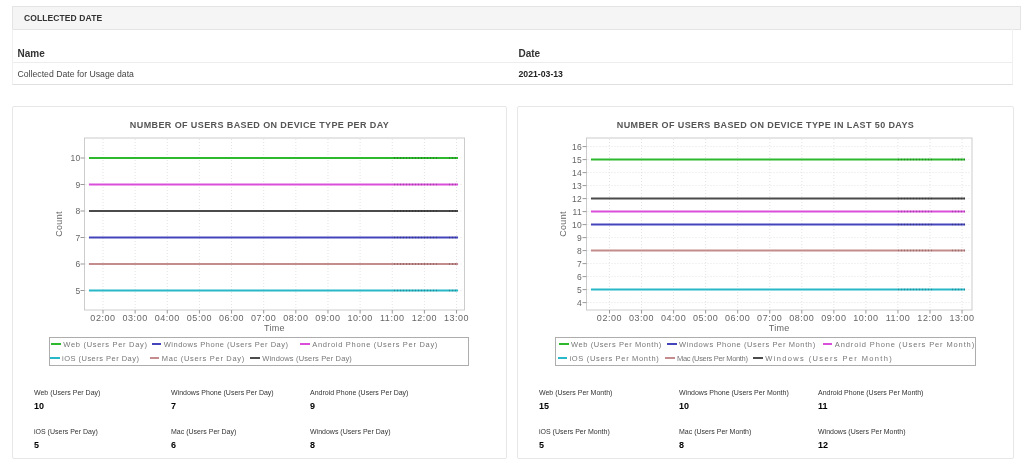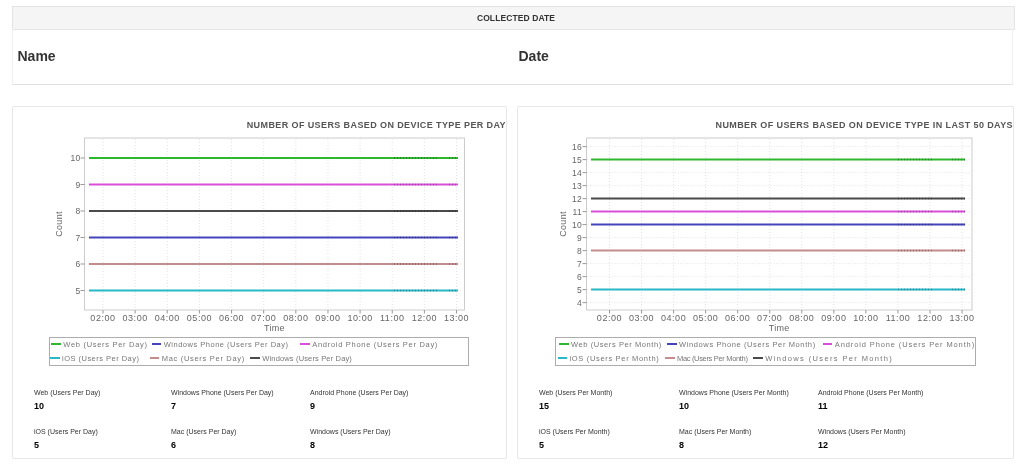--- a/index.html
+++ b/index.html
@@ -1,42 +1,46 @@
 <!DOCTYPE html>
 <html><head>
 <meta charset="utf-8">
 <style>
   html,body{margin:0;padding:0;}
   body{width:1024px;height:466px;background:#fff;font-family:"Liberation Sans",sans-serif;position:relative;overflow:hidden;}
   .abs{position:absolute;}
   
   .cap{left:12px;top:6px;width:996px;height:21.5px;background:#f5f5f5;border:1px solid #e4e4e4;
-       font-size:8.5px;font-weight:bold;color:#333;line-height:22.5px;padding-left:5px;letter-spacing:.1px;text-align:center;}
+       font-size:8.5px;font-weight:bold;color:#333;line-height:22.5px;padding-left:11px;letter-spacing:.1px;}
   .tbl{left:12px;top:29px;width:999px;height:55px;border-bottom:1px solid #e0e0e0;border-left:1px solid #f0f0f0;border-right:1px solid #f0f0f0;}
-  .th{position:absolute;font-size:14px;font-weight:bold;color:#333;top:19px;}
+  .th{position:absolute;font-size:10px;font-weight:bold;color:#333;top:19px;}
   .tdrow{position:absolute;top:33px;left:0;width:100%;height:21px;border-top:1px solid #ededed;}
   .td{position:absolute;font-size:8.7px;color:#444;top:5.5px;}
   
   .panel{top:106px;height:351px;background:#fff;border:1px solid #e7e7e7;border-radius:2px;}
-  .ptitle{position:absolute;width:100%;text-align:right;top:13px;font-size:9px;font-weight:bold;color:#555;letter-spacing:.4px;}
+  .ptitle{position:absolute;width:100%;text-align:center;top:13px;font-size:9px;font-weight:bold;color:#555;letter-spacing:.4px;}
   
   .leg{border:1px solid #adadad;background:#fff;}
   .li{position:absolute;white-space:nowrap;font-size:7.5px;color:#777;letter-spacing:.7px;height:11px;line-height:11px;}
   .li .sw{display:inline-block;width:9.5px;height:2px;vertical-align:middle;margin-right:2.5px;position:relative;top:-1px;}
   
   .slabel{position:absolute;font-size:7px;color:#333;white-space:nowrap;}
   .sval{position:absolute;font-size:9px;line-height:9px;font-weight:bold;color:#000;white-space:nowrap;}
 </style>
 </head>
 <body>
 
   <div class="abs cap">COLLECTED DATE</div>
   <div class="abs tbl">
     <div class="th" style="left:4.5px;">Name</div>
     <div class="th" style="left:505.5px;">Date</div>
+    <div class="tdrow">
+      <div class="td" style="left:4.5px;">Collected Date for Usage data</div>
+      <div class="td" style="left:505.5px;font-weight:bold;color:#222;">2021-03-13</div>
+    </div>
   </div>
 
   <div class="abs panel" style="left:12px;width:493px;">
     <div class="ptitle">NUMBER OF USERS BASED ON DEVICE TYPE PER DAY</div>
   </div>
   <div class="abs panel" style="left:517px;width:495px;">
     <div class="ptitle">NUMBER OF USERS BASED ON DEVICE TYPE IN LAST 50 DAYS</div>
   </div>
 
   <svg class="abs" style="left:0;top:0;" width="1024" height="466" viewBox="0 0 1024 466">

